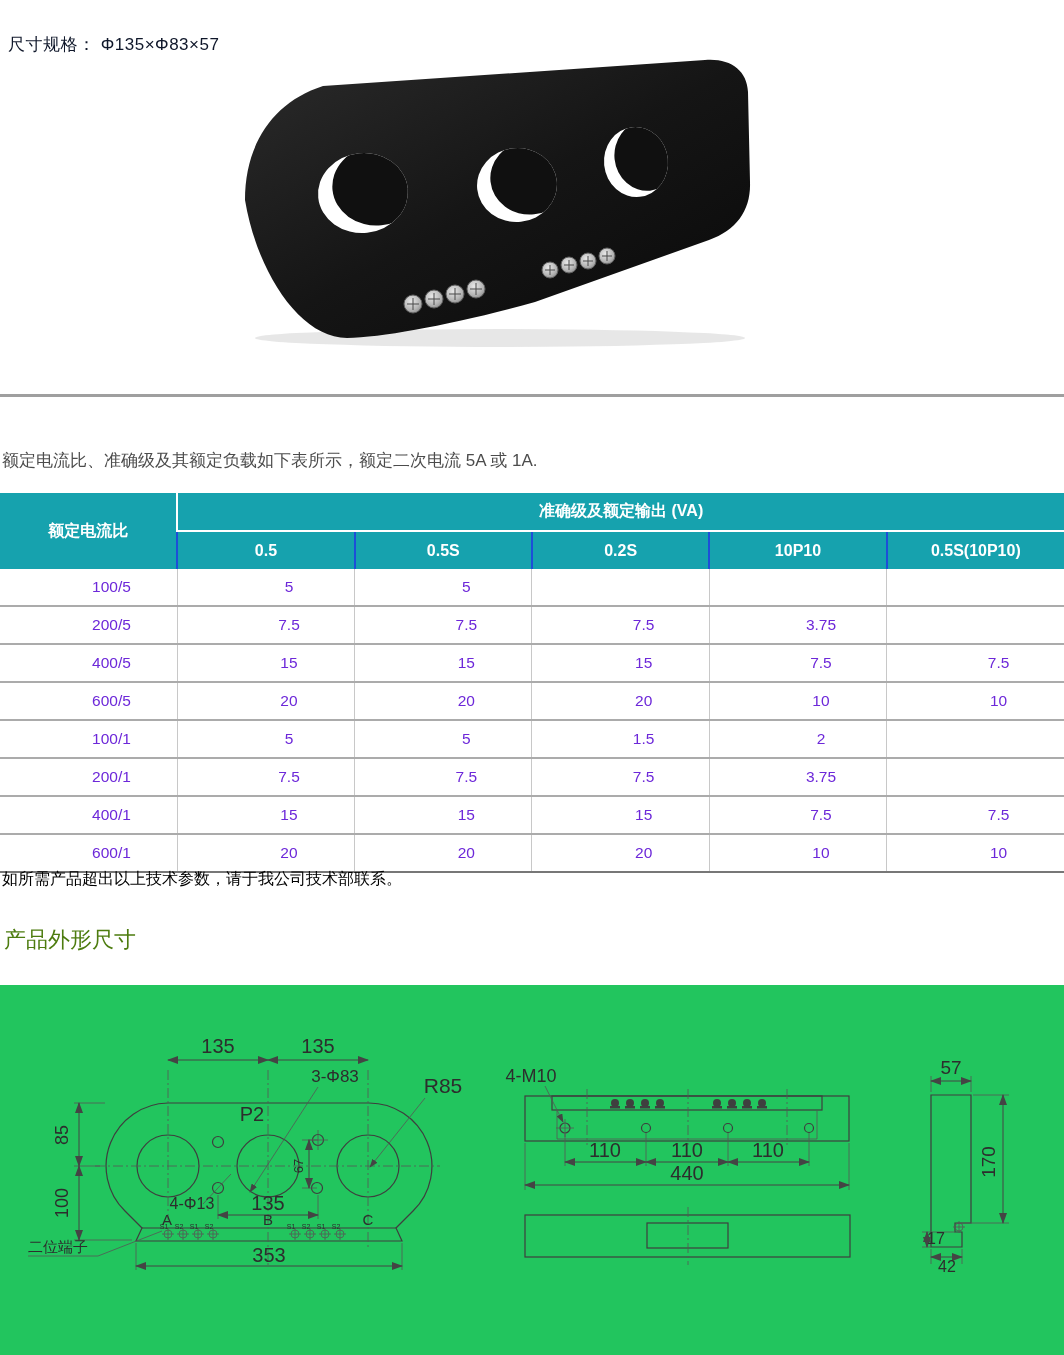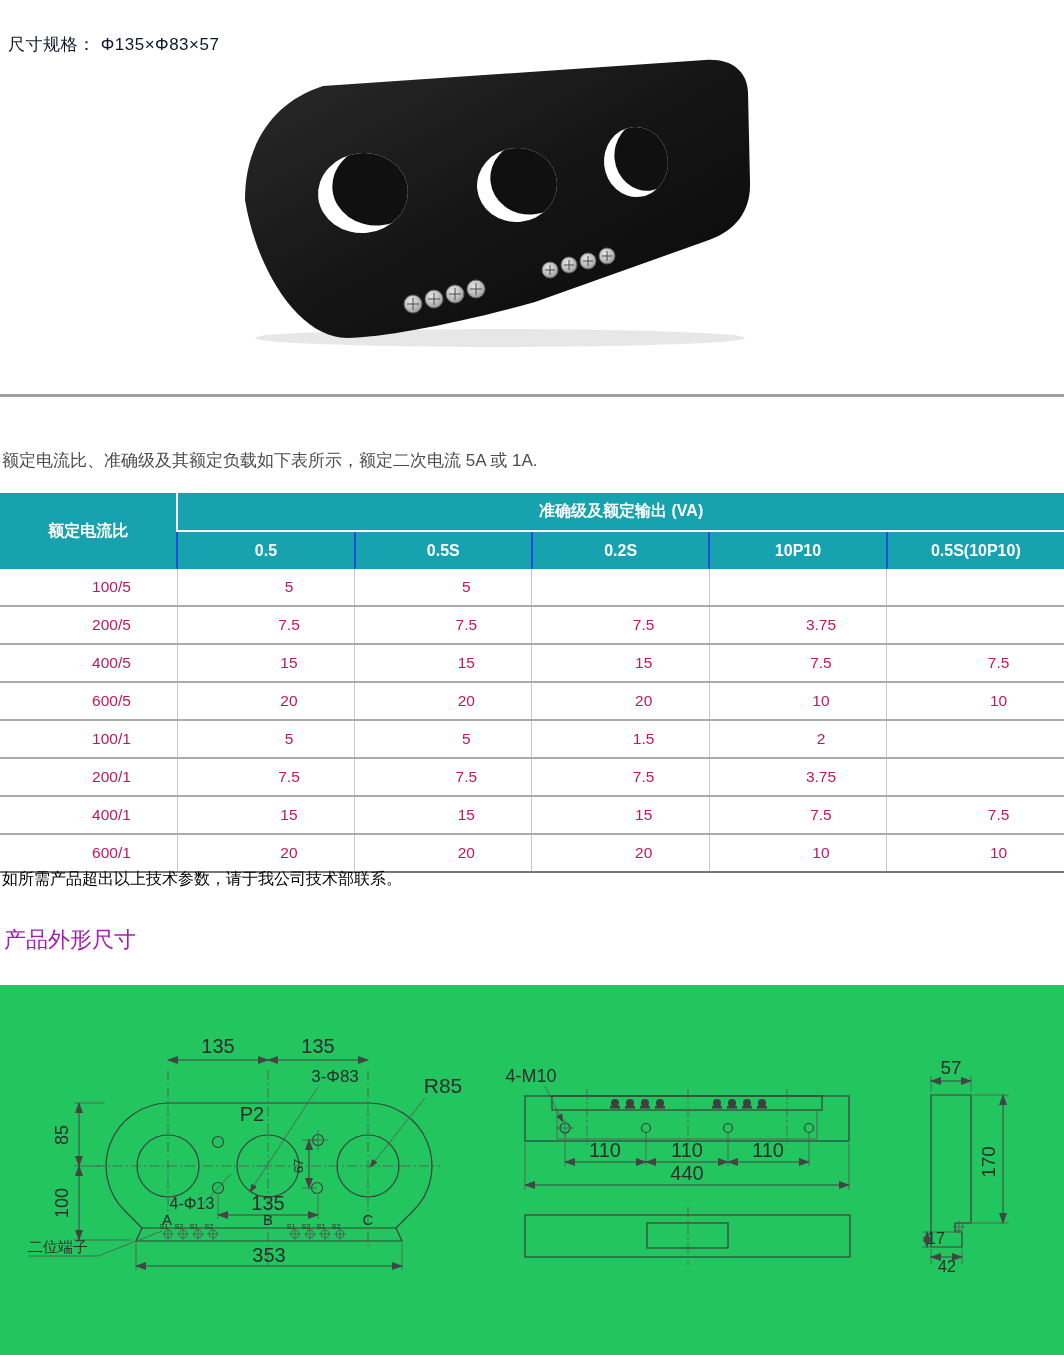--- a/index.html
+++ b/index.html
@@ -6,25 +6,25 @@
   body{width:1064px;height:1355px;position:relative;font-family:"Liberation Sans","DejaVu Sans",sans-serif;color:#4f4f4f;}
   .spec-label{position:absolute;left:8px;top:33px;font-size:17px;color:#0f172a;letter-spacing:.5px;}
   .product-figure{position:absolute;left:235px;top:52px;width:530px;height:295px;}
   .divider{position:absolute;left:0;top:394px;width:1064px;height:3px;background:#9f9f9f;}
   .intro{position:absolute;left:2px;top:449px;font-size:17px;color:#4c4c4c;}
   .ratings{position:absolute;left:0;top:493px;width:1064px;border-collapse:collapse;table-layout:fixed;border-bottom:2px solid #777;}
   .ratings col{width:16.6667%;}
   .ratings th{background:#16a2ae;color:#fff;font-weight:bold;font-size:16px;}
   .ratings .th-group{height:35px;border-left:2px solid #fff;border-bottom:2px solid #fff;}
   .ratings .th-cls{height:35px;border-left:2px solid #1d4ed8;margin-top:16px;}
-  .ratings td{height:34px;text-align:center;font-size:15.5px;color:#be185d;border-top:2px solid #ababab;padding-left:47px;}
+  .ratings td{height:34px;text-align:center;font-size:15.5px;color:#6d28d9;border-top:2px solid #ababab;padding-left:47px;}
   .ratings tbody tr:first-child td{border-top:none;}
   .ratings td + td{border-left:1.5px solid #c8c8c8;}
   .note{position:absolute;left:2px;top:869px;font-size:16px;color:#000000;}
-  .section-title{position:absolute;left:4px;top:925px;font-size:22px;color:#a21caf;}
+  .section-title{position:absolute;left:4px;top:925px;font-size:22px;color:#4d7c0f;}
   .panel{position:absolute;left:0;top:985px;width:1064px;height:448px;background:#22c55e;}
   .panel:after{content:"";position:absolute;left:0;bottom:0;width:100%;height:7px;background:#dde2e5;}
   .drawings{position:absolute;left:0;top:0;}
   .drawings text{font-family:"Liberation Sans","DejaVu Sans",sans-serif;fill:#2d2d2d;}
   .ln{stroke:#3e3e3e;stroke-width:1.2;fill:none;}
   .thin{stroke:#555;stroke-width:0.8;fill:none;}
   .dim{stroke:#444;stroke-width:1;fill:none;}
   .cl{stroke:#555;stroke-width:0.8;fill:none;stroke-dasharray:10 3 2 3;}
 </style>
 </head>

